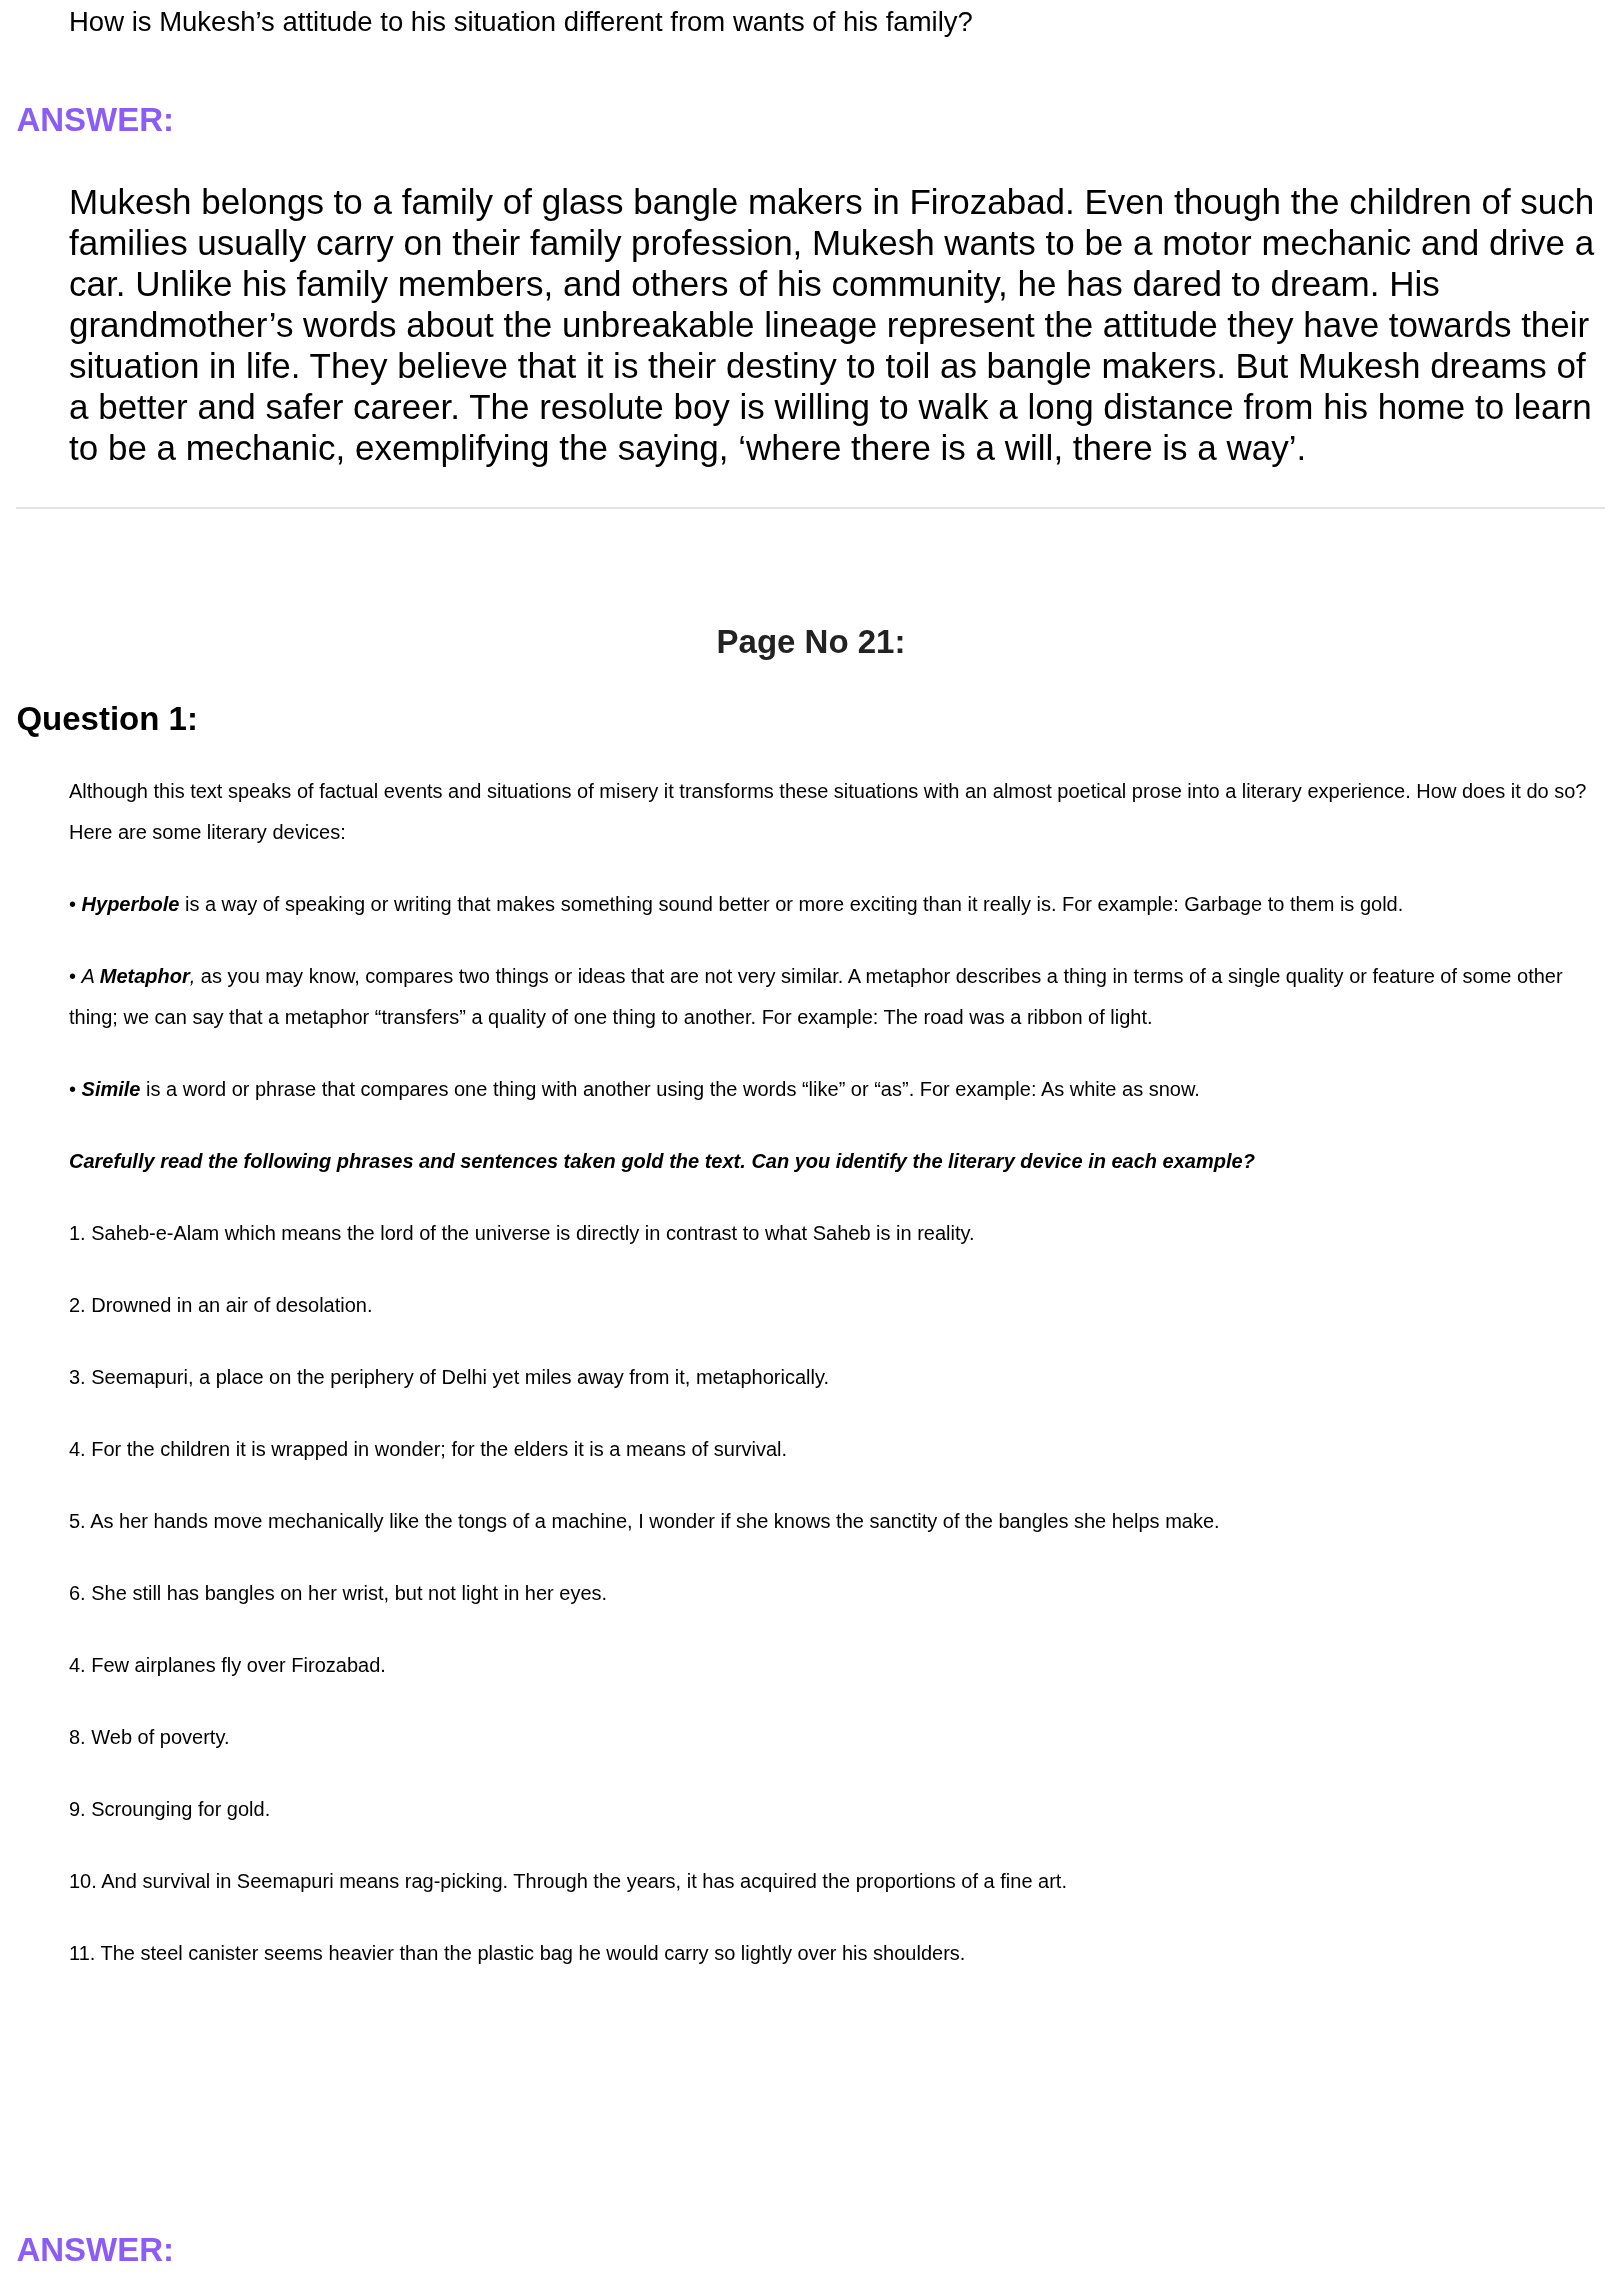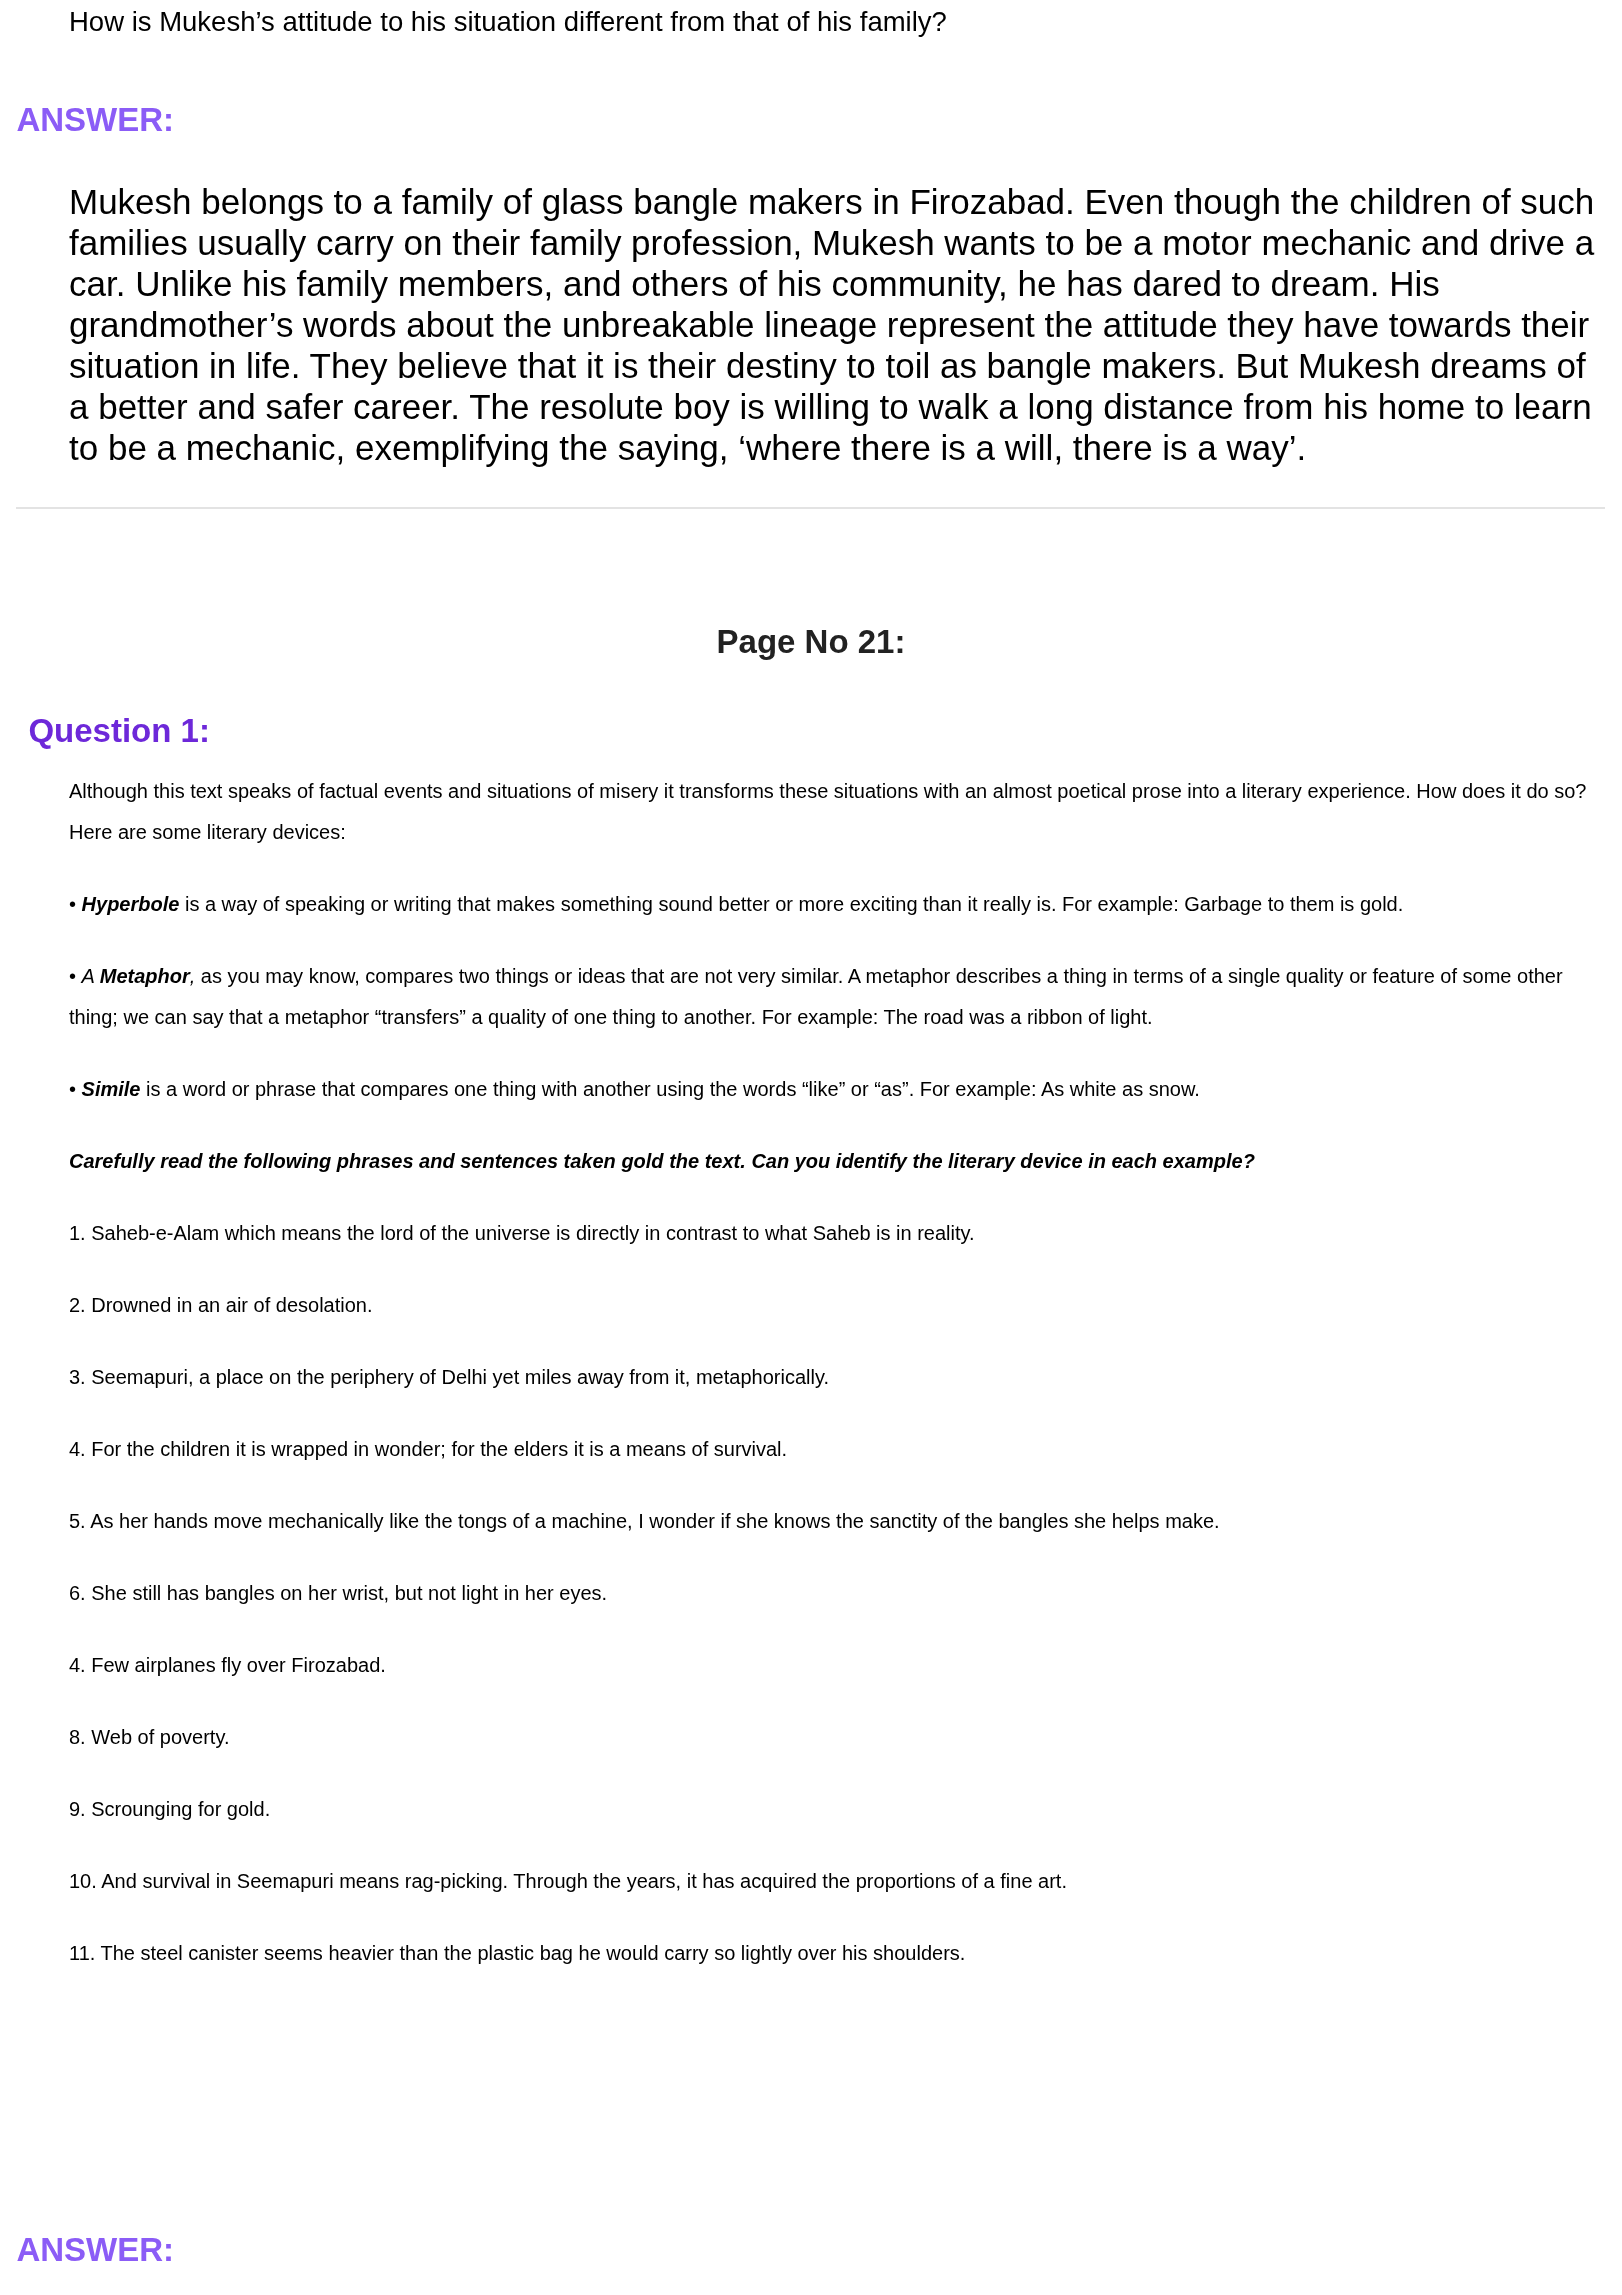--- a/index.html
+++ b/index.html
@@ -23,32 +23,32 @@
   .answer-body { left: 69px; top: 181px; width: 1538px; }
   .divider {
     left: 16.4px; top: 507px; width: 1589px; height: 2px; background: #e3e3e3;
   }
   .page-no {
     left: 0; top: 621px; width: 1622px; text-align: center;
     font-size: 33px; line-height: 41px; font-weight: bold; color: #222222; margin: 0;
   }
   .q-heading {
     left: 16.4px; top: 698px; font-size: 33px; line-height: 41px; font-weight: bold;
-    color: #6d28d9; margin: 12px;
+    color: #000000; margin: 0;
   }
   .q1-content { left: 69px; top: 771px; width: 1539px; }
   .q1-content p { font-size: 20px; line-height: 41px; margin: 0 0 31px 0; }
   .bi { font-weight: bold; font-style: italic; }
   .it { font-style: italic; }
   .prompt { font-weight: bold; font-style: italic; }
 </style>
 </head>
 <body>
 
-<p class="abs q-text">How is Mukesh’s attitude to his situation different from that of his family?</p>
+<p class="abs q-text">How is Mukesh’s attitude to his situation different from wants of his family?</p>
 
 <p class="abs answer-label" style="top:99px;">ANSWER:</p>
 
 <p class="abs body-para answer-body">Mukesh belongs to a family of glass bangle makers in Firozabad. Even though the children of such families usually carry on their family profession, Mukesh wants to be a motor mechanic and drive a car. Unlike his family members, and others of his community, he has dared to dream. His grandmother’s words about the unbreakable lineage represent the attitude they have towards their situation in life. They believe that it is their destiny to toil as bangle makers. But Mukesh dreams of a better and safer career. The resolute boy is willing to walk a long distance from his home to learn to be a mechanic, exemplifying the saying, ‘where there is a will, there is a way’.</p>
 
 <div class="abs divider"></div>
 
 <h2 class="abs page-no">Page No 21:</h2>
 
 <h3 class="abs q-heading">Question 1:</h3>

